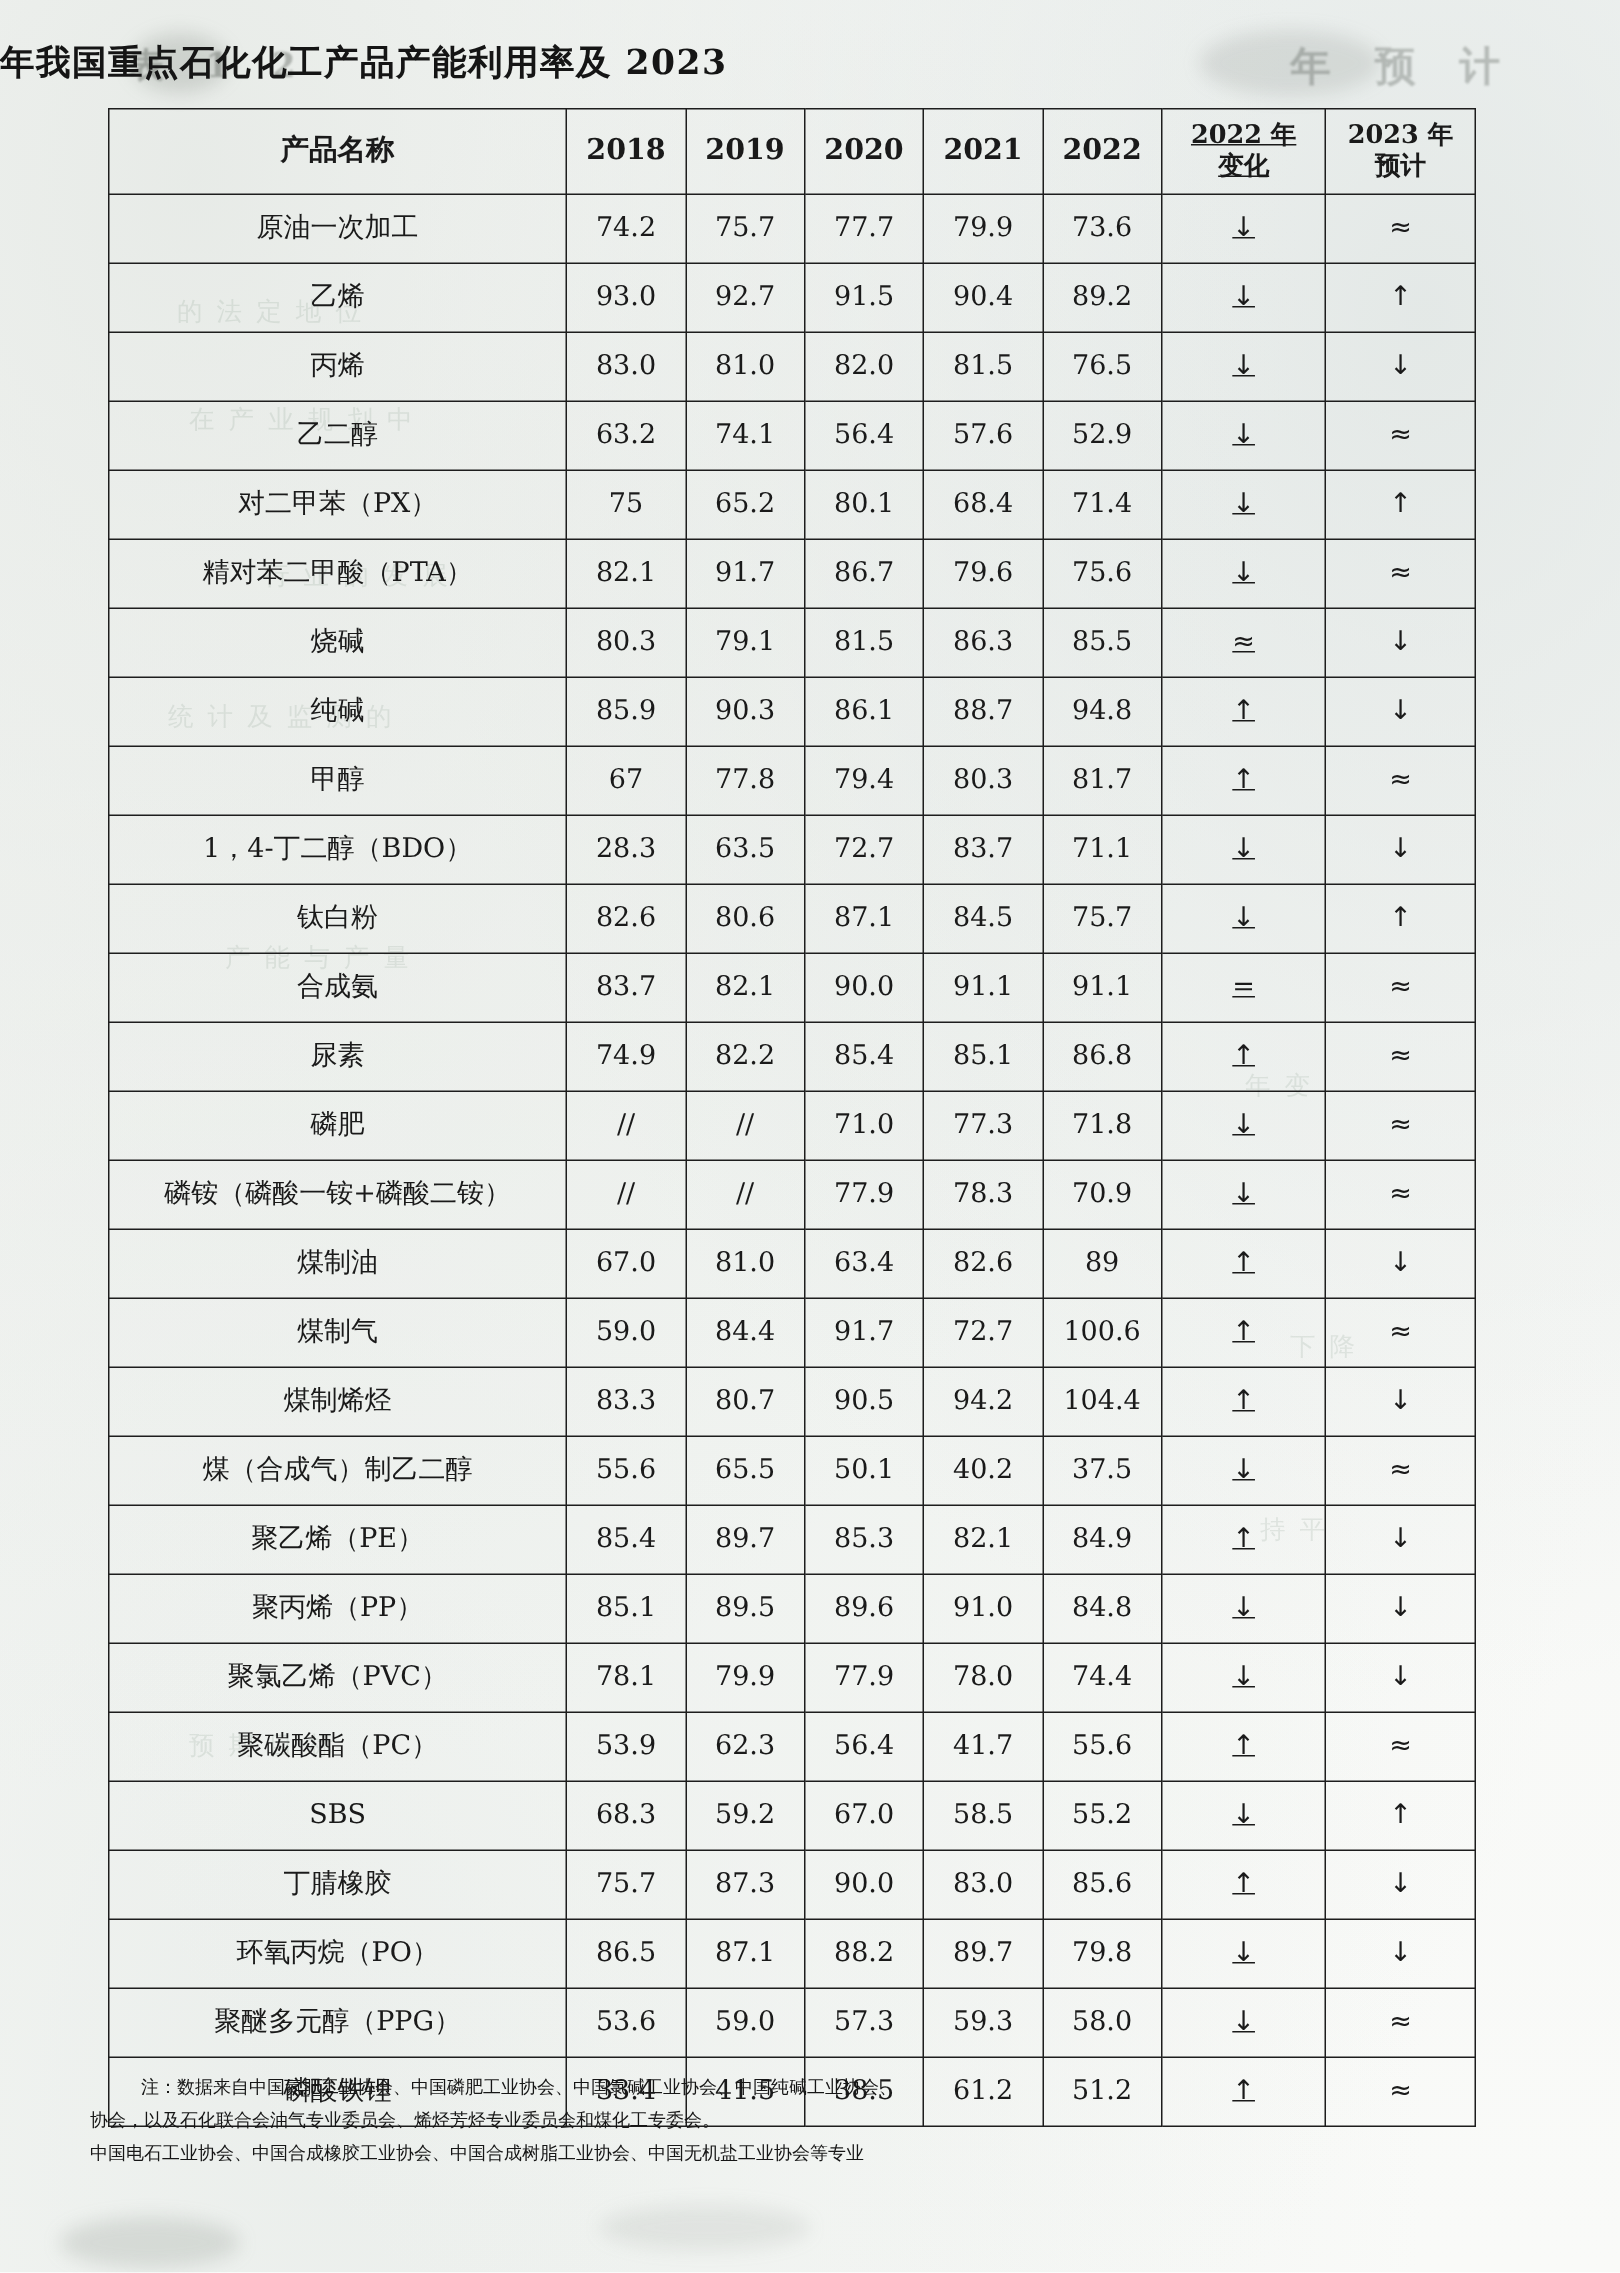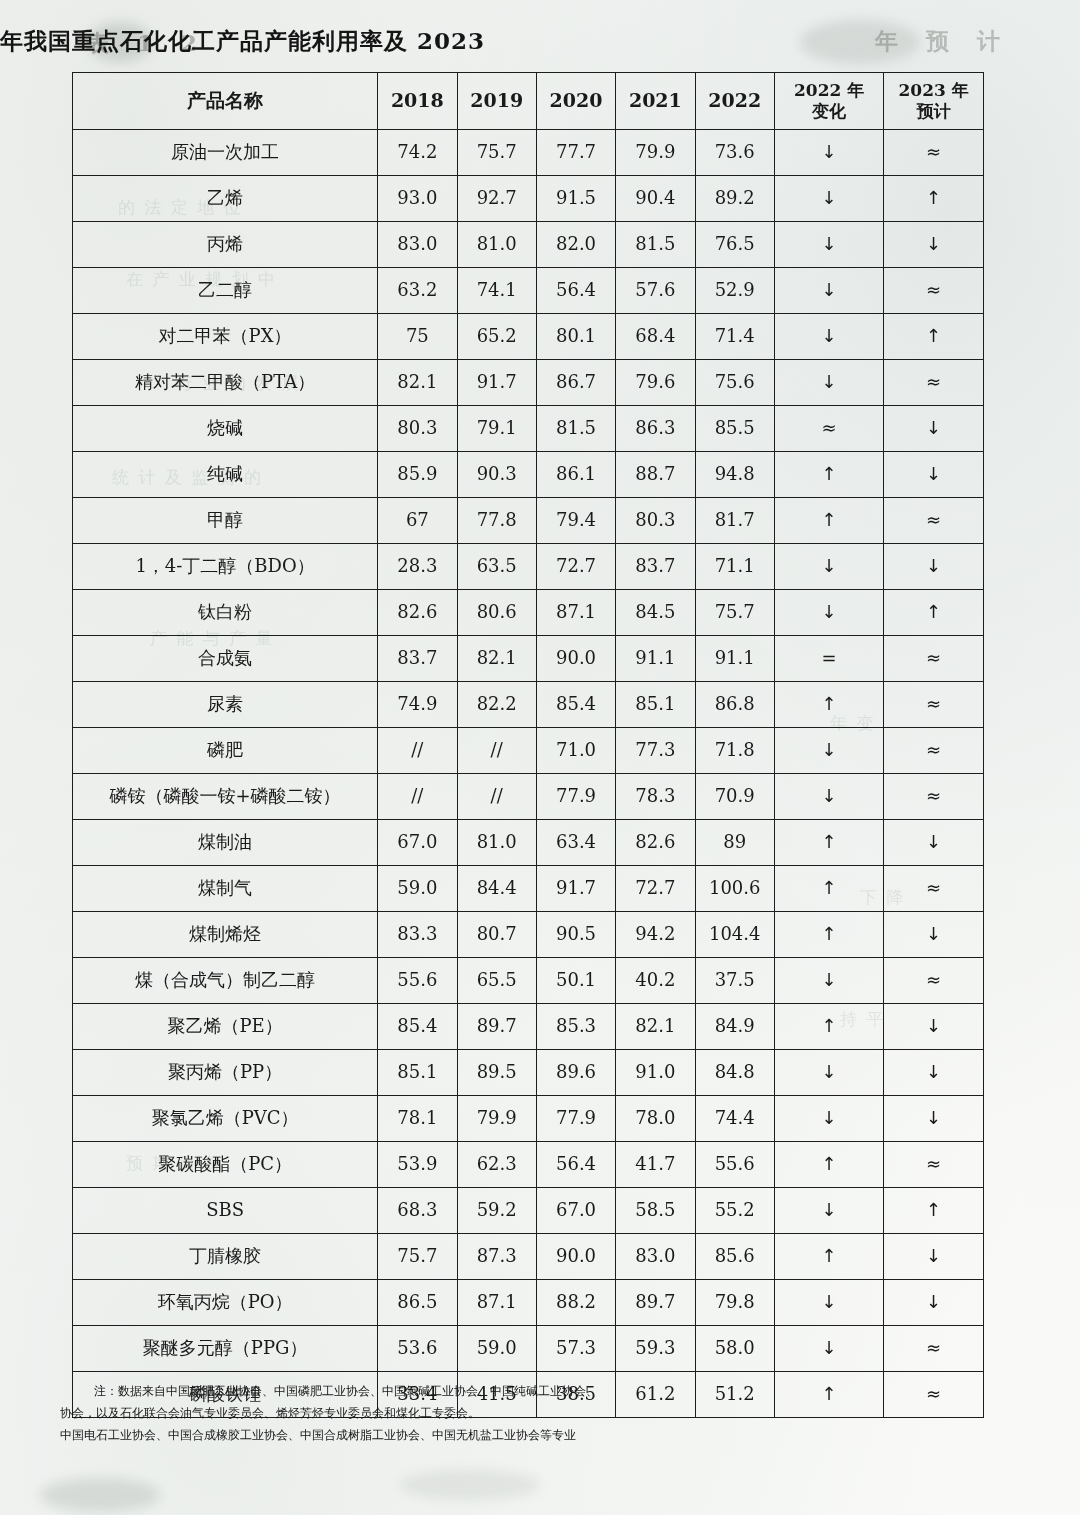--- a/index.html
+++ b/index.html
@@ -64,21 +64,21 @@
     font-size: 23px;
     font-weight: bold;
     color: rgba(40,45,40,0.30);
     letter-spacing: 10px;
     filter: blur(0.6px);
   }
   .title-right-fade {
     position: absolute;
     right: 70px;
     top: 26px;
-    font-size: 23px;
+    font-size: 27px;
     font-weight: bold;
     color: rgba(40,45,40,0.26);
     letter-spacing: 10px;
     filter: blur(0.7px);
   }
 
   table.main {
     position: absolute;
     top: 72px;
     left: 72px;
@@ -101,21 +101,21 @@
     height: 56px;
   }
   th.c-name, td.c-name {
     width: 310px;
     text-align: left;
     padding-left: 14px;
     font-size: 19px;
   }
   th.c-name { text-align: center; padding-left: 0; }
   th.c-yr, td.c-yr { width: 79px; }
-  th.c-chg, td.c-chg { width: 110px; }
+  th.c-chg, td.c-chg { width: 110px; text-decoration: underline; }
   th.c-fc, td.c-fc { width: 100px; }
   .hdr2 {
     display: block;
     font-size: 17px;
     line-height: 1.25;
   }
   .sym {
     font-size: 19px;
     font-family: "DejaVu Sans", "Liberation Sans", sans-serif;
   }

